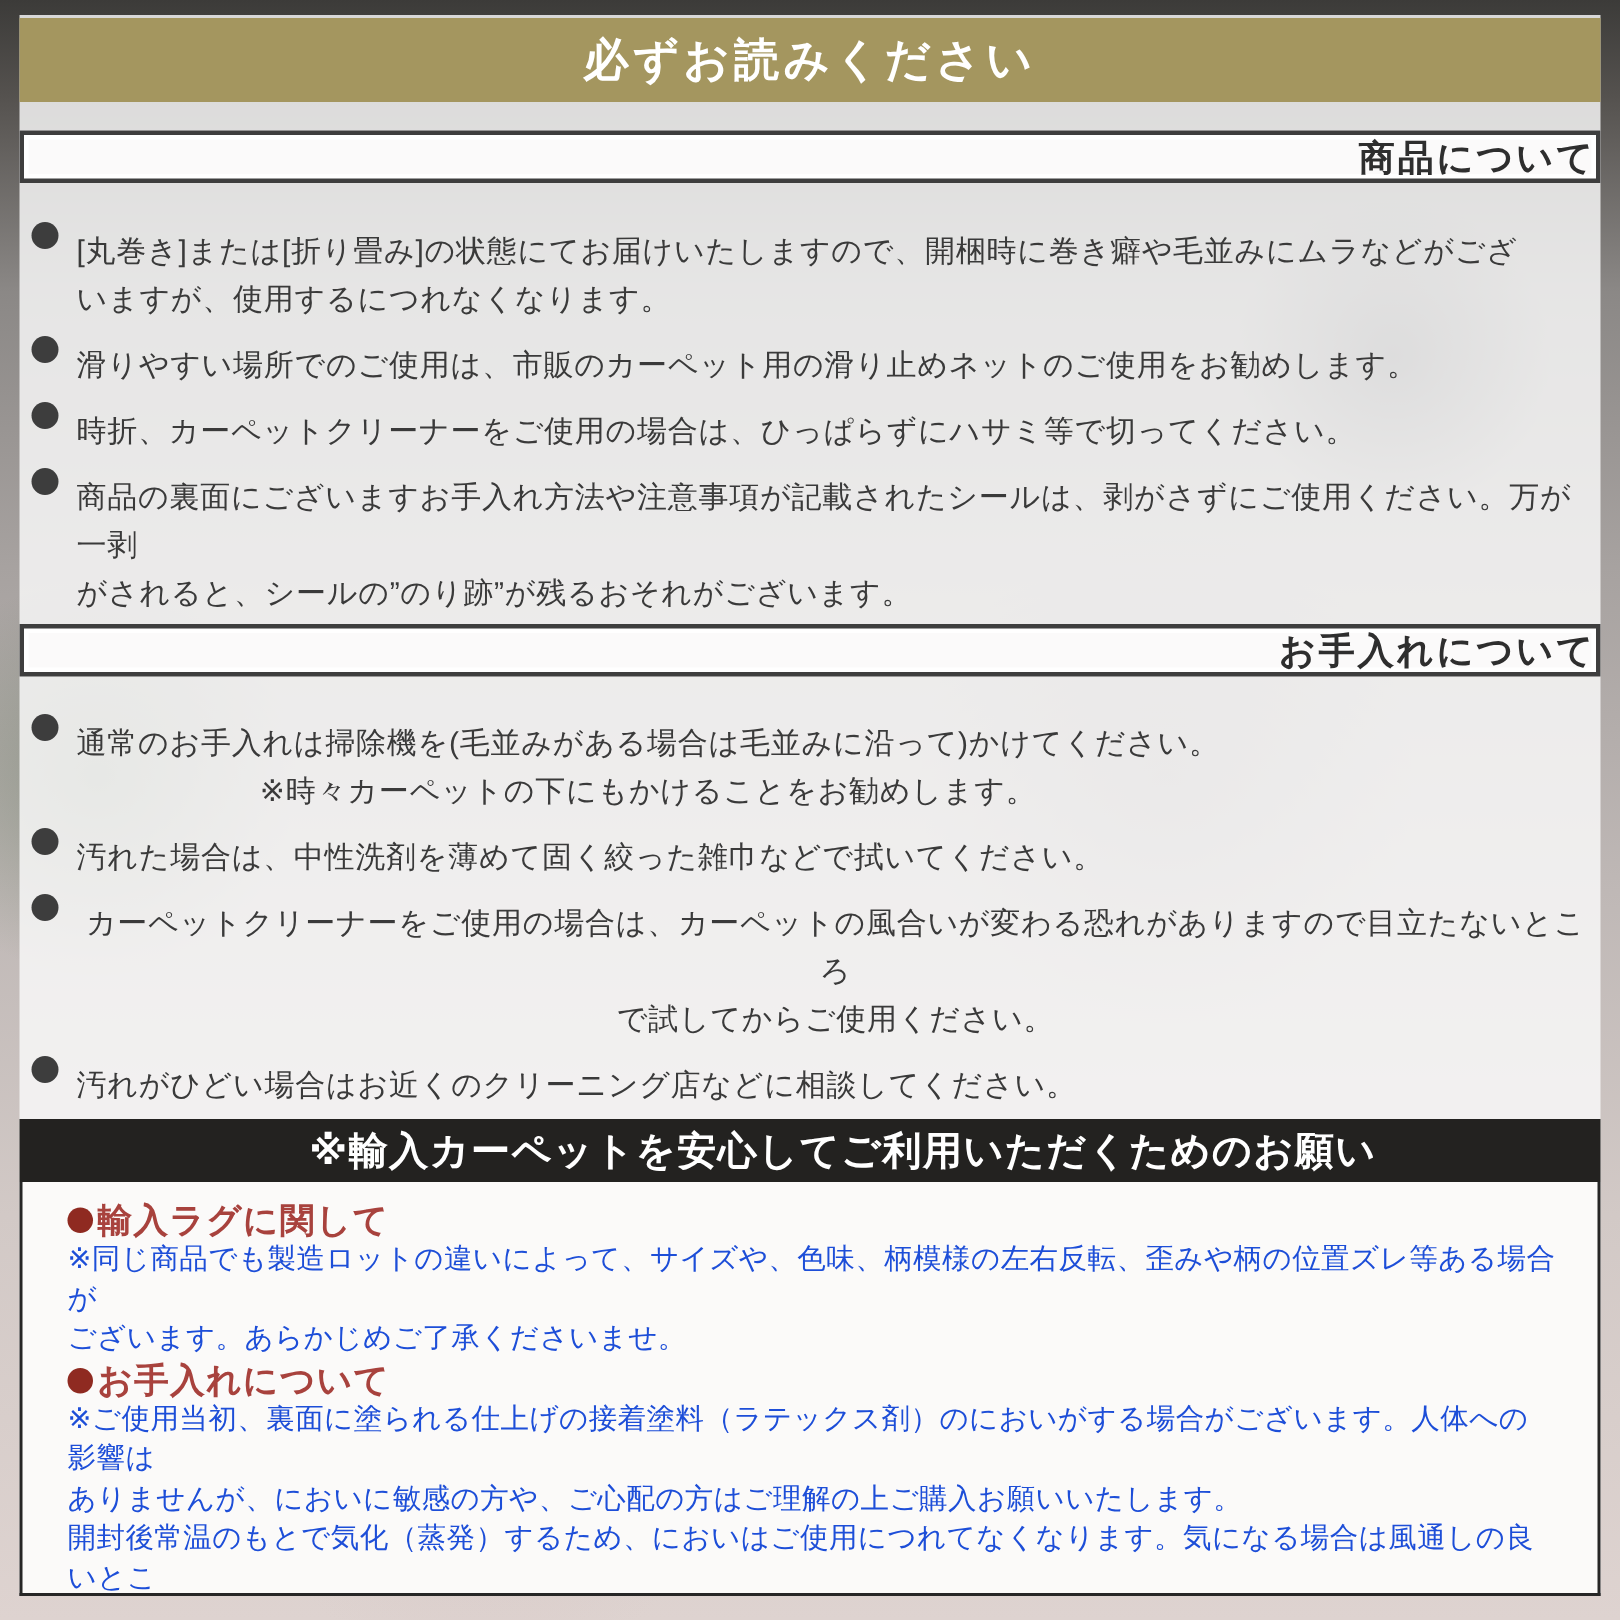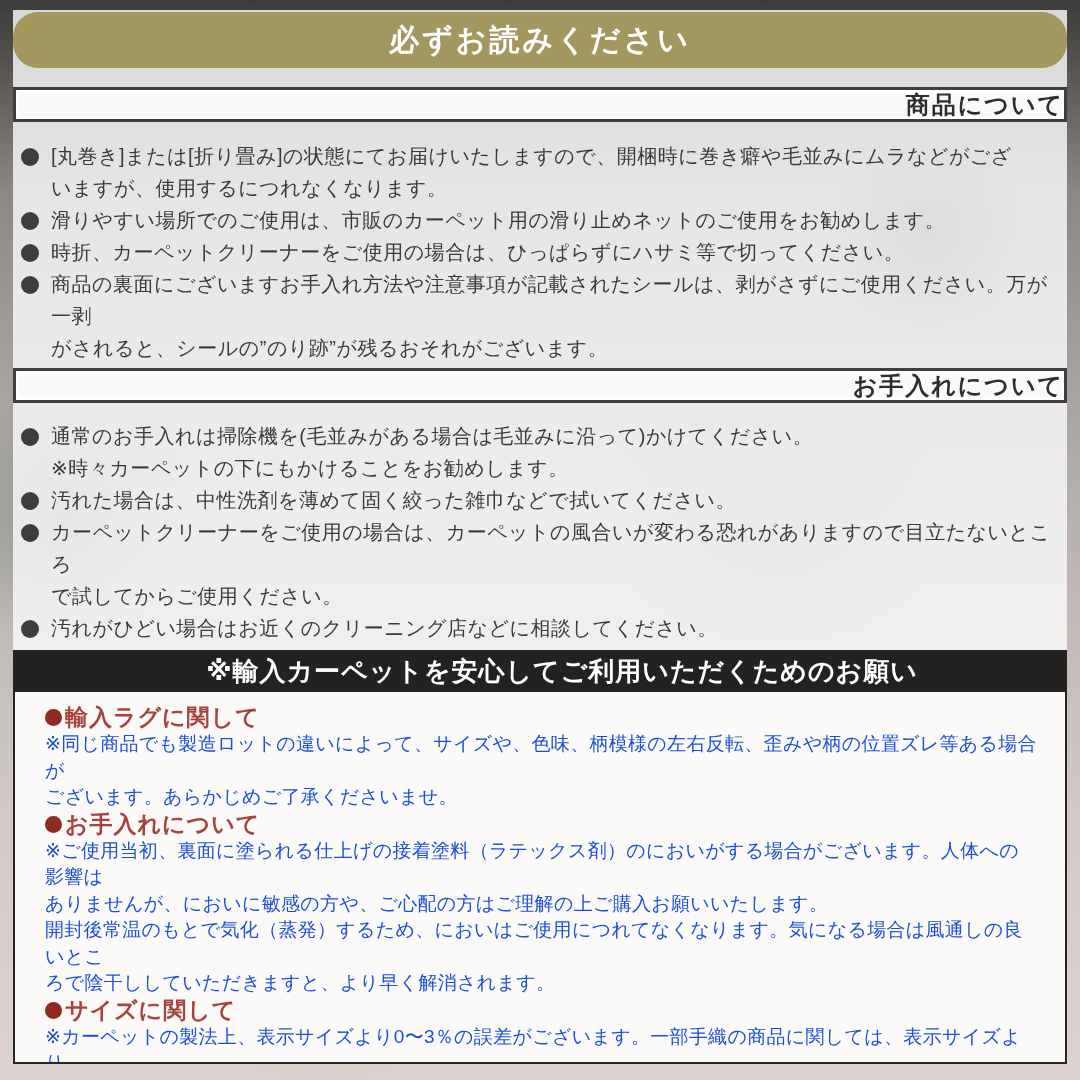--- a/index.html
+++ b/index.html
@@ -23,40 +23,40 @@
     background:rgba(250,250,250,0.82);
   }
   .content{
     position:absolute;top:10px;left:13px;right:13px;bottom:16px;
     display:flex;flex-direction:column;
   }
   .banner-top{
     margin-top:2px;height:56px;flex:none;
     background:var(--tan,#a4965f);color:#ffffff;
     font-size:30px;font-weight:700;letter-spacing:3px;
-    display:flex;align-items:center;justify-content:center;border-radius:25px;
+    display:flex;align-items:center;justify-content:center;
   }
   .section-header{
     margin-top:19px;flex:none;
     border:3px solid #3e3e3e;background:#fbfafa;
     box-shadow:inset 0 0 0 3px #ffffff;
     height:29px;display:flex;align-items:center;justify-content:flex-end;
     font-size:24px;font-weight:700;color:#2e2e2e;letter-spacing:2px;
   }
   .section-header.second{margin-top:4px;}
   .bullet-list{margin:18px 4px 0 8px;flex:none;}
-  .bullet-list.care{margin-top:17px;}
+  .bullet-list.care{margin-top:17px;text-align:center;}
   .bullet-row{display:flex;align-items:flex-start;}
   .dot{
     width:18px;height:18px;border-radius:50%;background:#3d3d3d;
     flex:none;margin:8px 12px 0 0;
   }
   .bullet-text{
     font-size:20px;line-height:32px;color:#3a3a3a;
-    white-space:pre-line;letter-spacing:0.5px;
+    white-space:pre-line;letter-spacing:0.5px;margin-top:12px;
   }
   .banner-dark{
     margin-top:6px;height:42px;flex:none;
     background:var(--dark,#232220);color:#ffffff;
     font-size:26px;font-weight:700;letter-spacing:1px;
     display:flex;align-items:center;justify-content:center;padding-left:44px;
   }
   .notice-box{
     flex:1;border:2px solid #262626;border-top:none;
     background:rgba(251,250,249,0.96);

